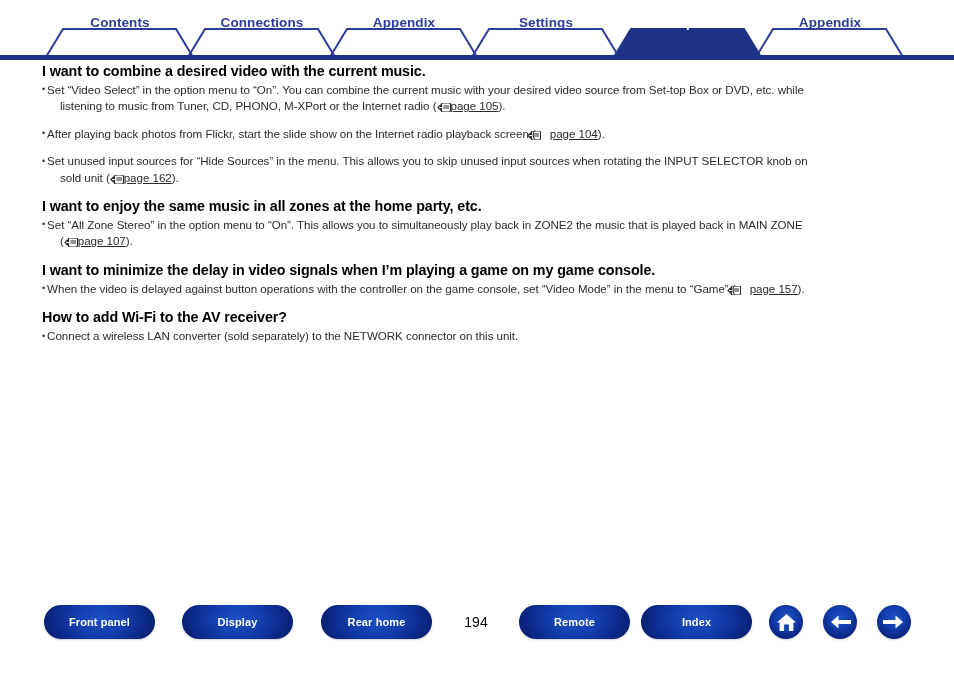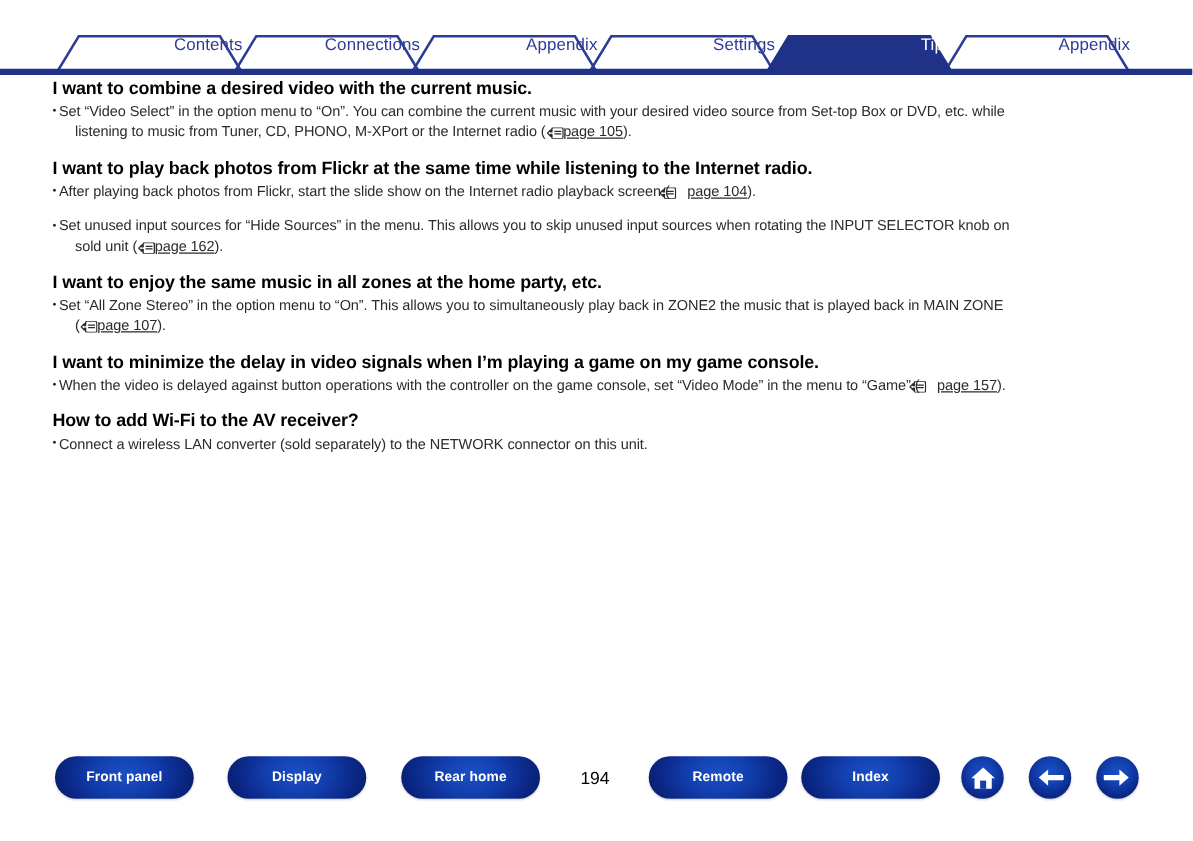--- a/index.html
+++ b/index.html
@@ -23,24 +23,24 @@
     top: 0;
     width: 954px;
     height: 62px;
   }
   .tabbar svg {
     display: block;
   }
   .tab-label {
     position: absolute;
     font-size: 13.5px;
-    font-weight: normal;
+    font-weight: bold;
     color: #2d3c96;
-    text-align: right;
-    top: 36px;
+    text-align: center;
+    top: 23px;
     transform: translateY(-50%);
     letter-spacing: 0.1px;
     white-space: nowrap;
     line-height: 1;
   }
   .tab-label.active {
     color: #ffffff;
   }
 
   
@@ -177,21 +177,20 @@
 
   <div class="qa-block">
     <div class="qa-heading">I want to combine a desired video with the current music.</div>
     <div class="qa-item"><span class="bullet">•</span><span>Set “Video Select” in the option menu to “On”. You can combine the current music with your desired video source from Set-top Box or DVD, etc. while</span><span class="cont"><span>listening to music from Tuner, CD, PHONO, M-XPort or the Internet radio (</span><span class="pageref"><span class="handicon"><svg width="14" height="9" viewBox="0 0 28 18">
                 <path d="M2 9 L7 4 L7 7 L9 7 L9 2 Q9 0 12 0 L24 0 Q27 0 27 3 L27 15 Q27 18 24 18 L12 18 Q9 18 9 16 L9 11 L7 11 L7 14 Z" fill="none" stroke="#2b2b2b" stroke-width="2.2" stroke-linejoin="round"></path>
                 <path d="M13 6 L24 6 M13 10 L24 10" stroke="#2b2b2b" stroke-width="2"></path>
               </svg></span><span class="pagetext">page 105</span></span><span>).</span></span></div>
   </div>
 
   <div class="qa-block">
-    <div class="qa-heading">I want to play back photos from Flickr at the same time while listening to the Internet radio.</div>
     <div class="qa-item"><span class="bullet">•</span><span>After playing back photos from Flickr, start the slide show on the Internet radio playback screen (</span><span class="pageref"><span class="handicon"><svg width="14" height="9" viewBox="0 0 28 18">
               <path d="M2 9 L7 4 L7 7 L9 7 L9 2 Q9 0 12 0 L24 0 Q27 0 27 3 L27 15 Q27 18 24 18 L12 18 Q9 18 9 16 L9 11 L7 11 L7 14 Z" fill="none" stroke="#2b2b2b" stroke-width="2.2" stroke-linejoin="round"></path>
               <path d="M13 6 L24 6 M13 10 L24 10" stroke="#2b2b2b" stroke-width="2"></path>
             </svg></span><span class="pagetext">page 104</span></span><span>).</span></div>
   </div>
 
   <div class="qa-block">
     <div class="qa-item"><span class="bullet">•</span><span>Set unused input sources for “Hide Sources” in the menu. This allows you to skip unused input sources when rotating the INPUT SELECTOR knob on</span><span class="cont"><span>sold unit (</span><span class="pageref"><span class="handicon"><svg width="14" height="9" viewBox="0 0 28 18">
                 <path d="M2 9 L7 4 L7 7 L9 7 L9 2 Q9 0 12 0 L24 0 Q27 0 27 3 L27 15 Q27 18 24 18 L12 18 Q9 18 9 16 L9 11 L7 11 L7 14 Z" fill="none" stroke="#2b2b2b" stroke-width="2.2" stroke-linejoin="round"></path>
                 <path d="M13 6 L24 6 M13 10 L24 10" stroke="#2b2b2b" stroke-width="2"></path>

